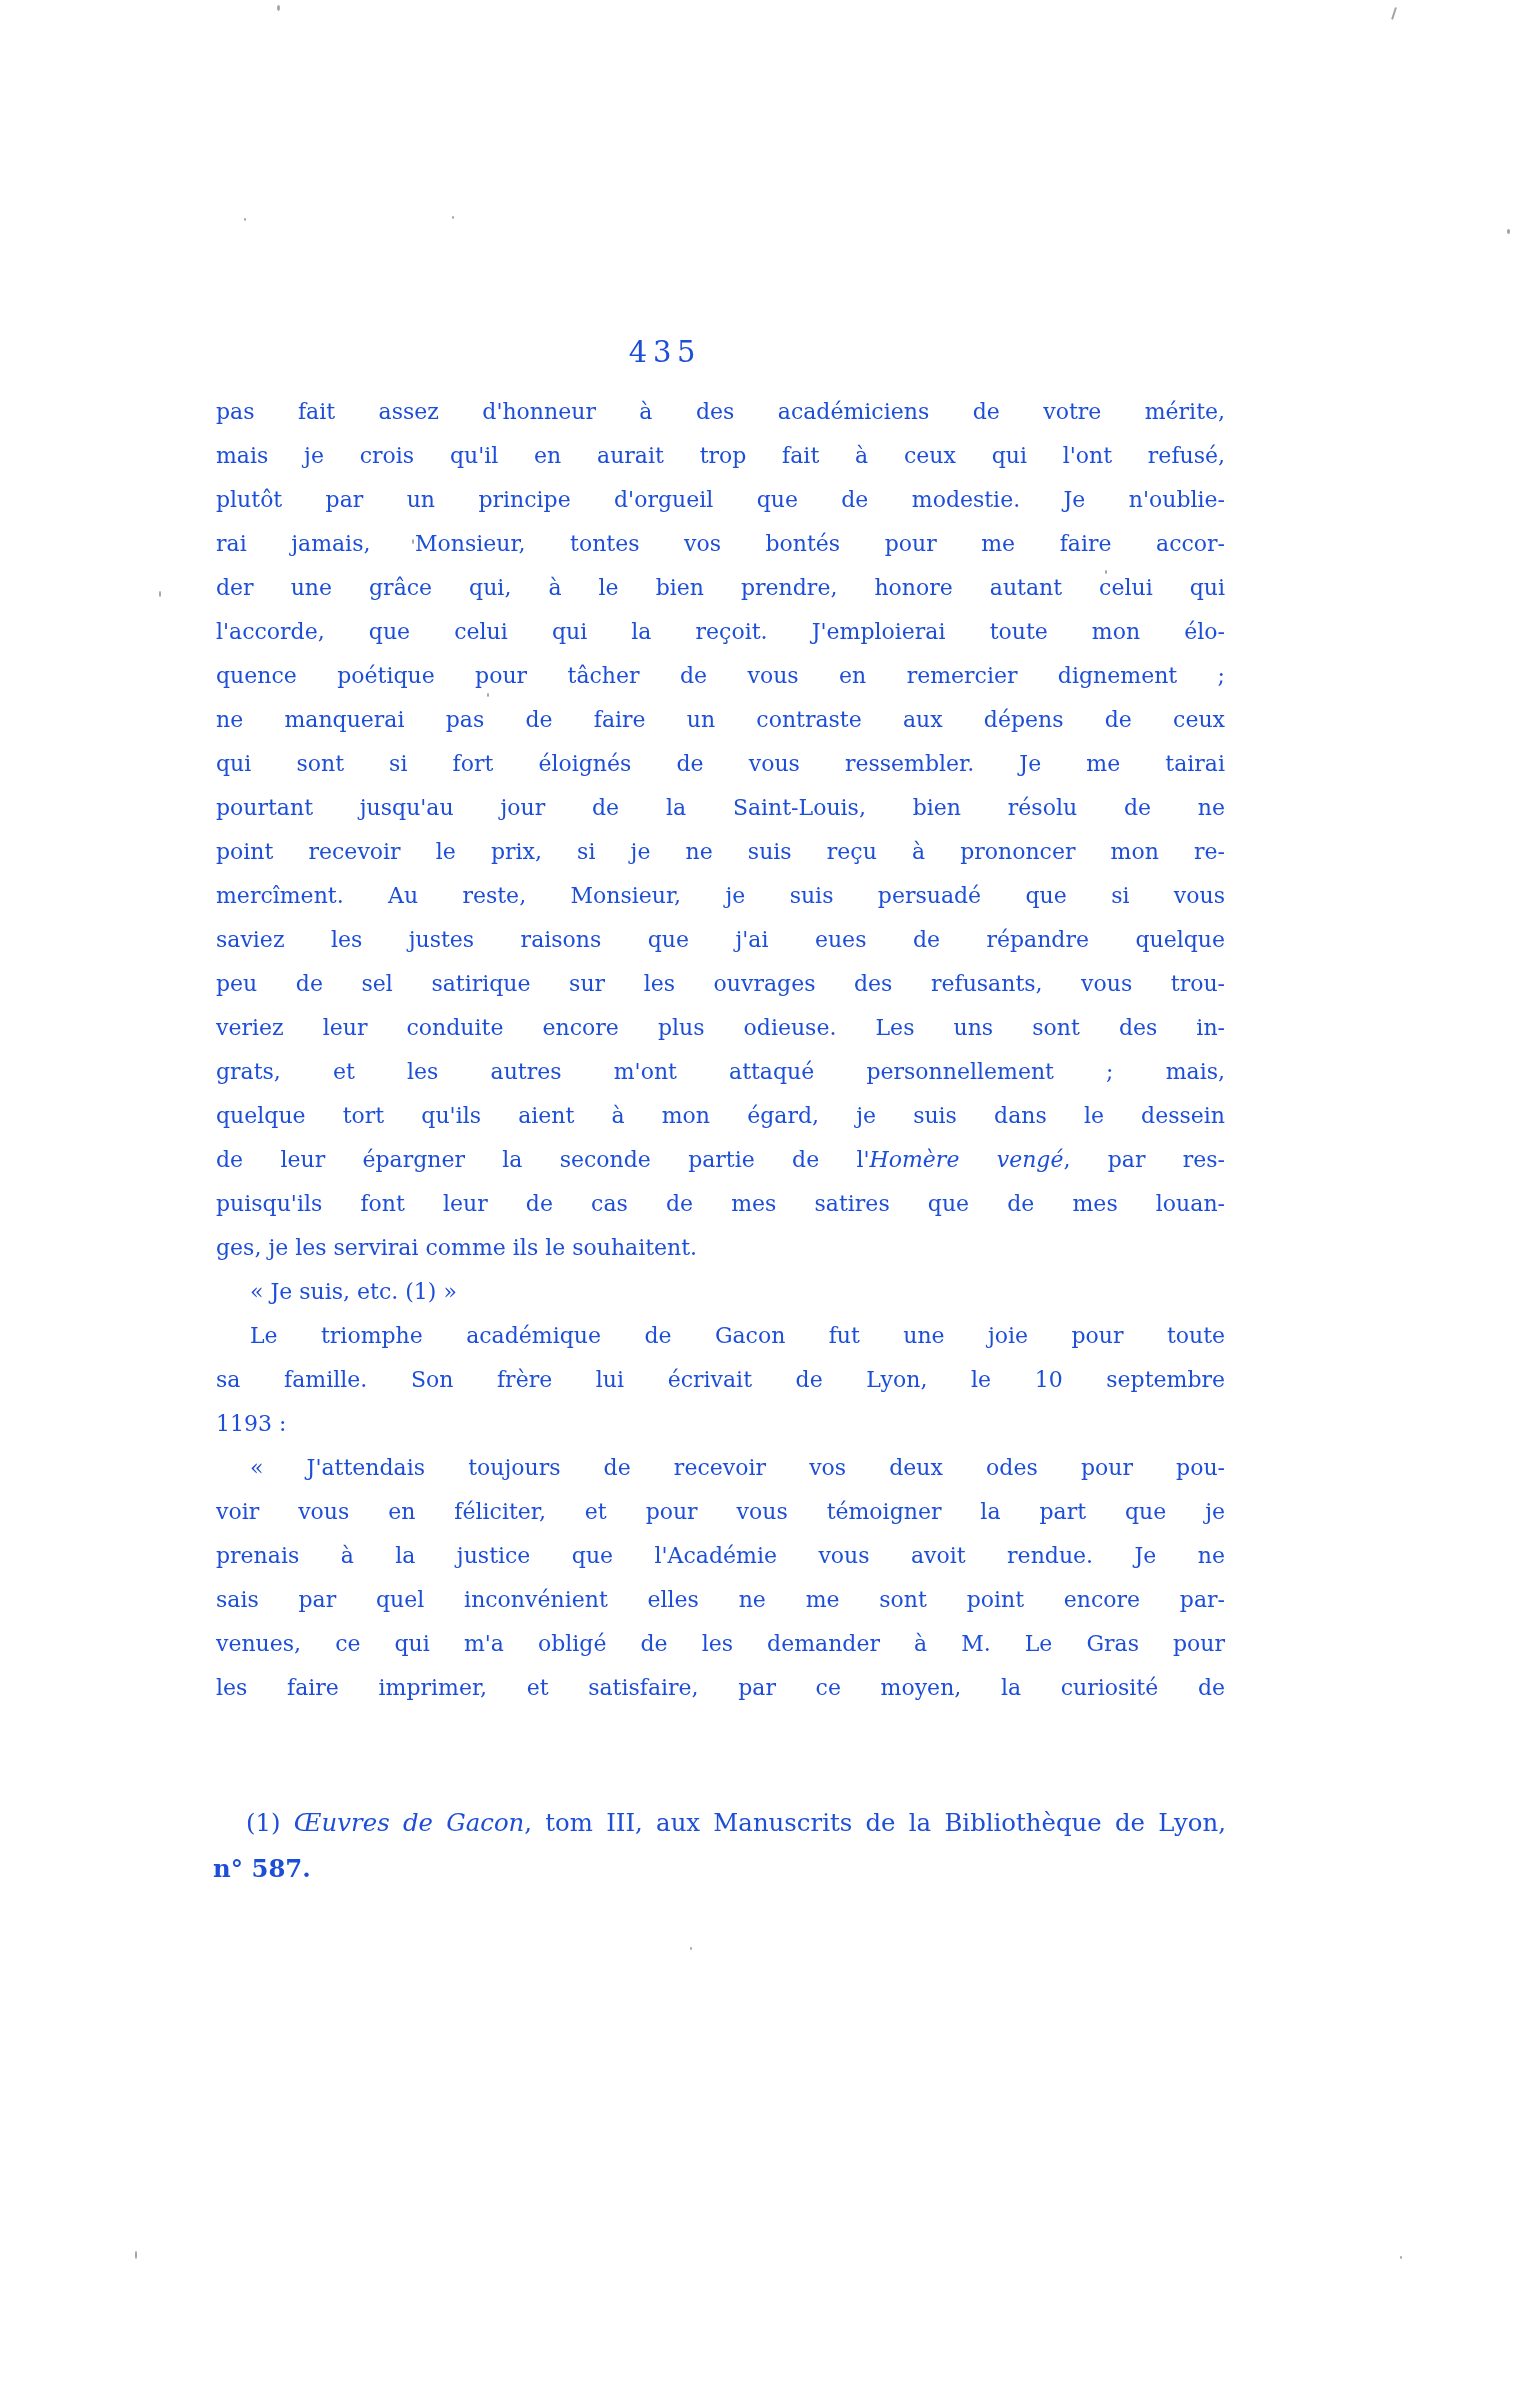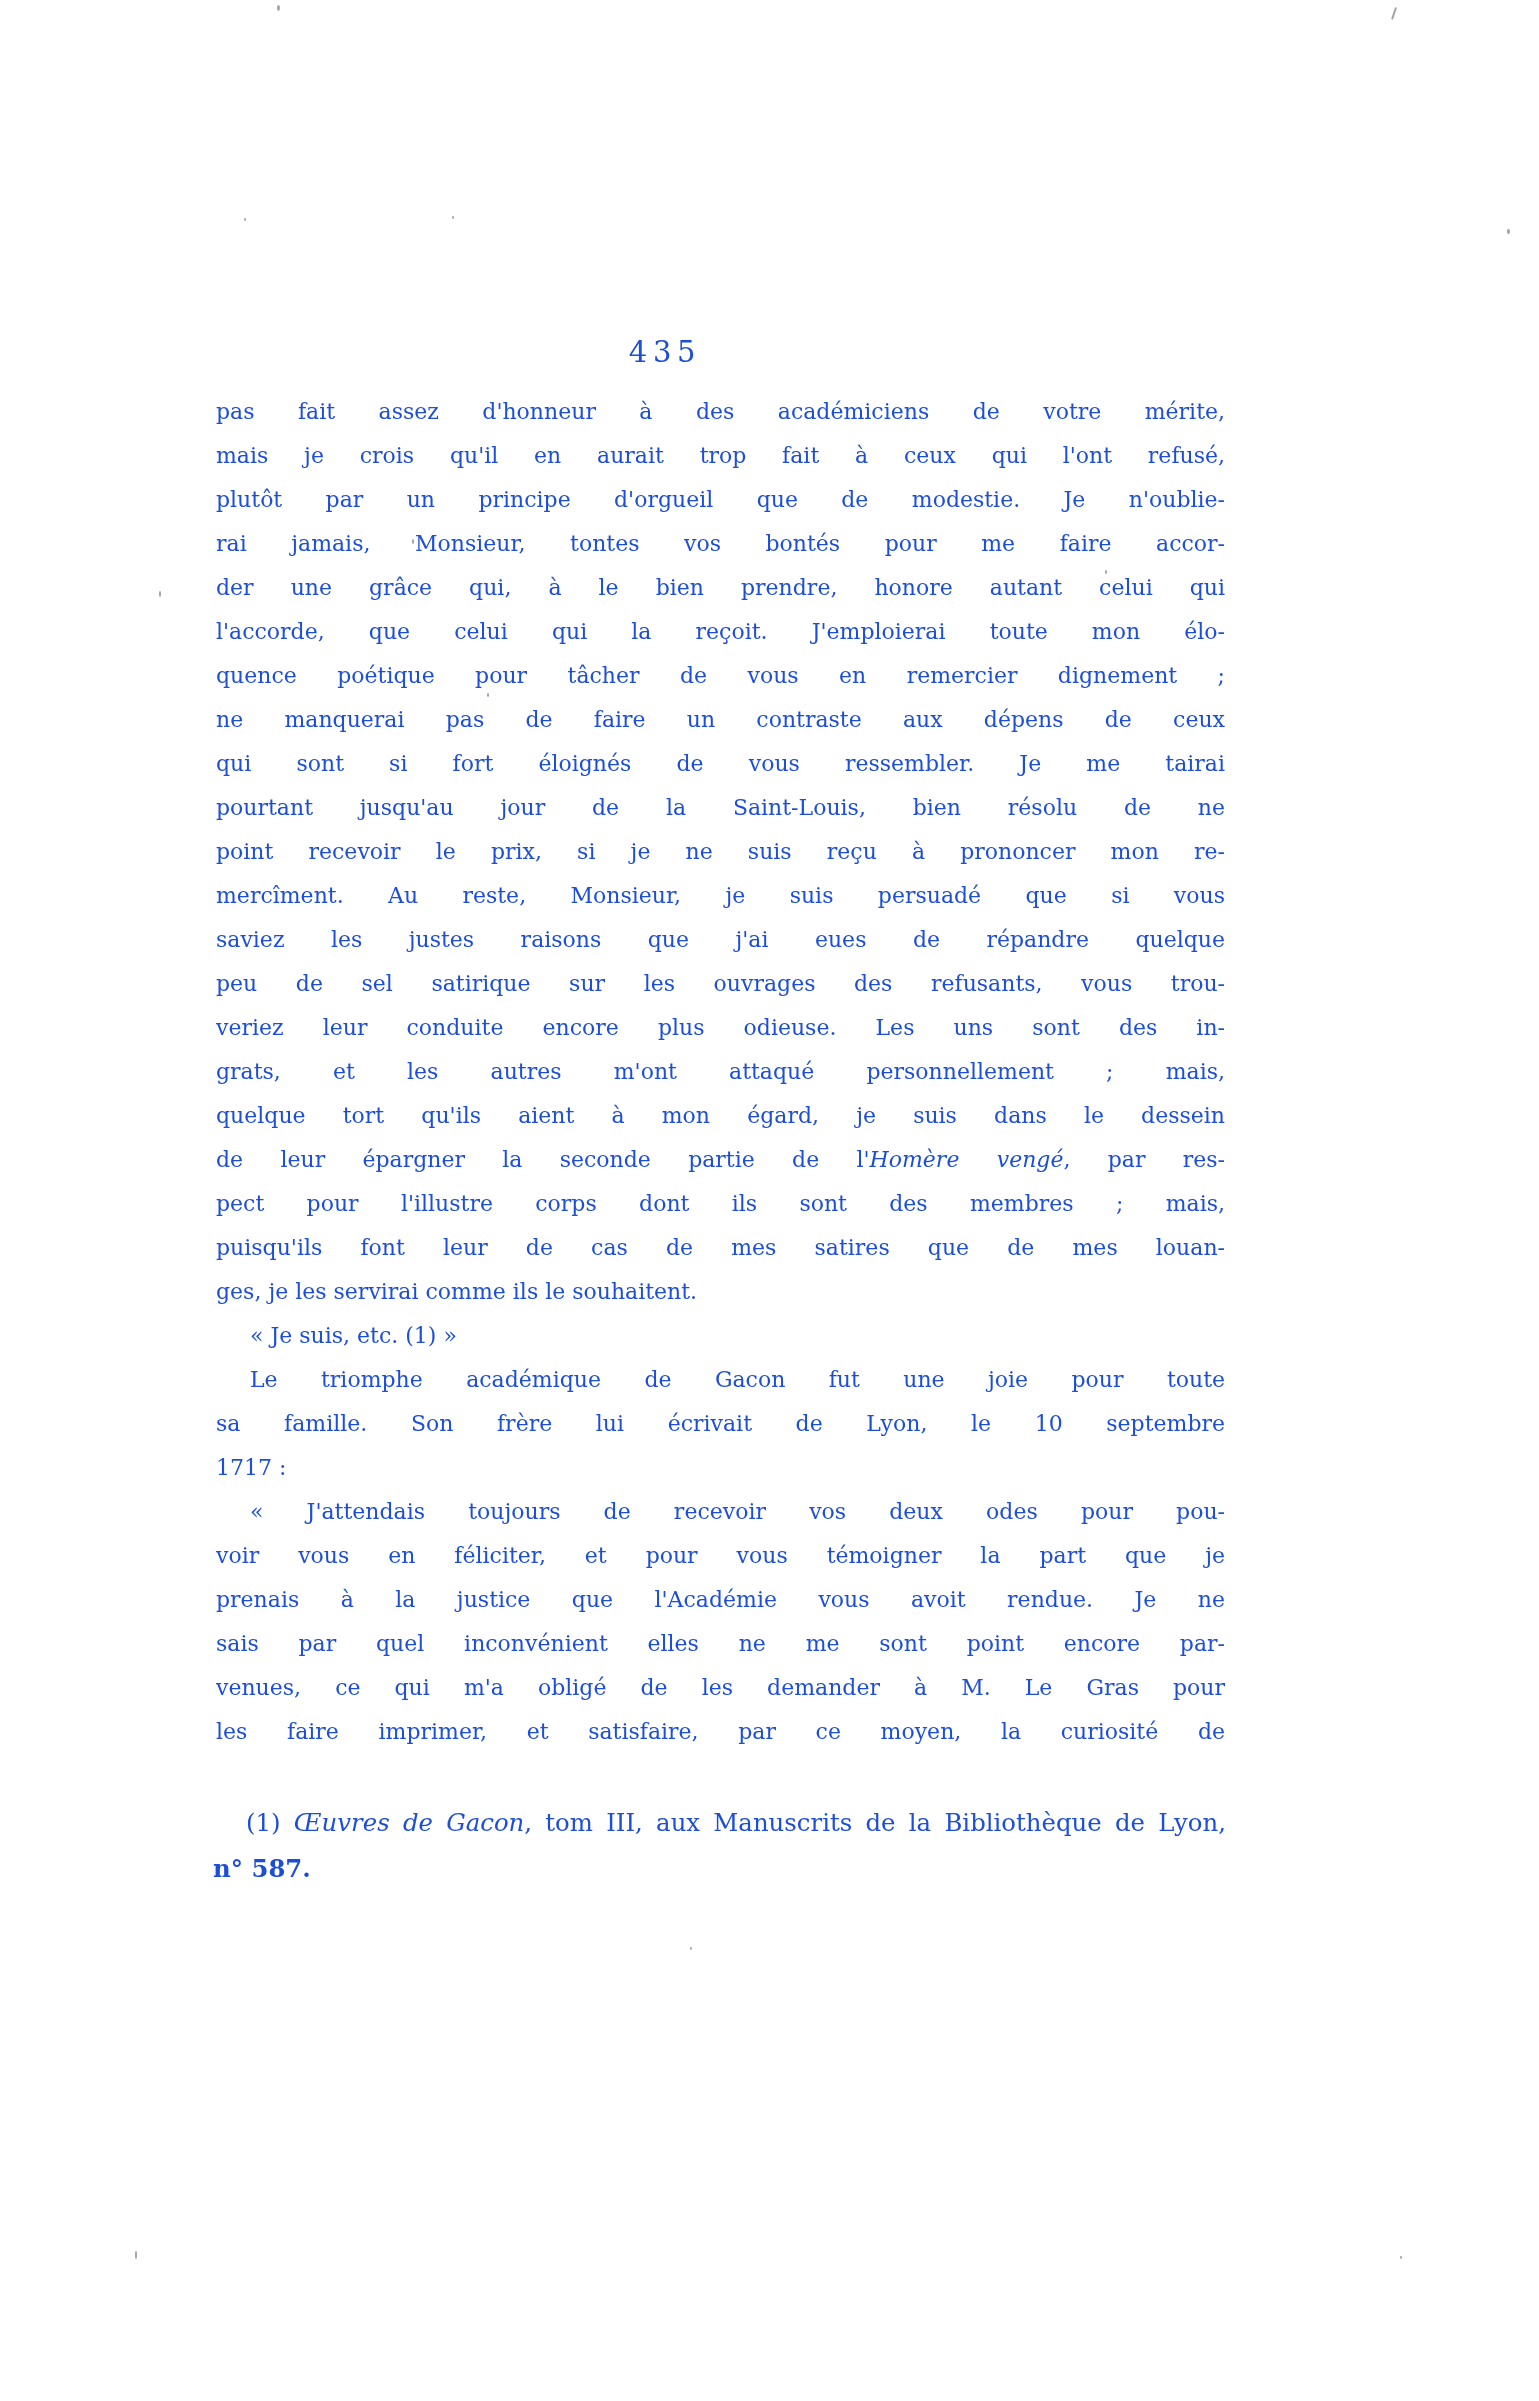--- a/index.html
+++ b/index.html
@@ -62,29 +62,28 @@
     <div class="line">qui sont si fort éloignés de vous ressembler. Je me tairai</div>
     <div class="line">pourtant jusqu'au jour de la Saint-Louis, bien résolu de ne</div>
     <div class="line">point recevoir le prix, si je ne suis reçu à prononcer mon re-</div>
     <div class="line">mercîment. Au reste, Monsieur, je suis persuadé que si vous</div>
     <div class="line">saviez les justes raisons que j'ai eues de répandre quelque</div>
     <div class="line">peu de sel satirique sur les ouvrages des refusants, vous trou-</div>
     <div class="line">veriez leur conduite encore plus odieuse. Les uns sont des in-</div>
     <div class="line">grats, et les autres m'ont attaqué personnellement ; mais,</div>
     <div class="line">quelque tort qu'ils aient à mon égard, je suis dans le dessein</div>
     <div class="line"><span>de leur épargner la seconde partie de l'</span><span class="it">Homère vengé</span><span>, par res-</span></div>
-    <div class="line">pect pour l'illustre corps dont ils sont des membres ; mais,</div>
     <div class="line">puisqu'ils font leur de cas de mes satires que de mes louan-</div>
     <div class="line natural">ges, je les servirai comme ils le souhaitent.</div>
 
     <div class="line natural indent">« Je suis, etc. (1) »</div>
 
     <div class="line indent">Le triomphe académique de Gacon fut une joie pour toute</div>
     <div class="line">sa famille. Son frère lui écrivait de Lyon, le 10 septembre</div>
-    <div class="line natural">1717 :</div>
+    <div class="line natural">1193 :</div>
 
     <div class="line indent">« J'attendais toujours de recevoir vos deux odes pour pou-</div>
     <div class="line">voir vous en féliciter, et pour vous témoigner la part que je</div>
     <div class="line">prenais à la justice que l'Académie vous avoit rendue. Je ne</div>
     <div class="line">sais par quel inconvénient elles ne me sont point encore par-</div>
     <div class="line">venues, ce qui m'a obligé de les demander à M. Le Gras pour</div>
     <div class="line">les faire imprimer, et satisfaire, par ce moyen, la curiosité de</div>
   </div>
 
   <div class="footnote">

